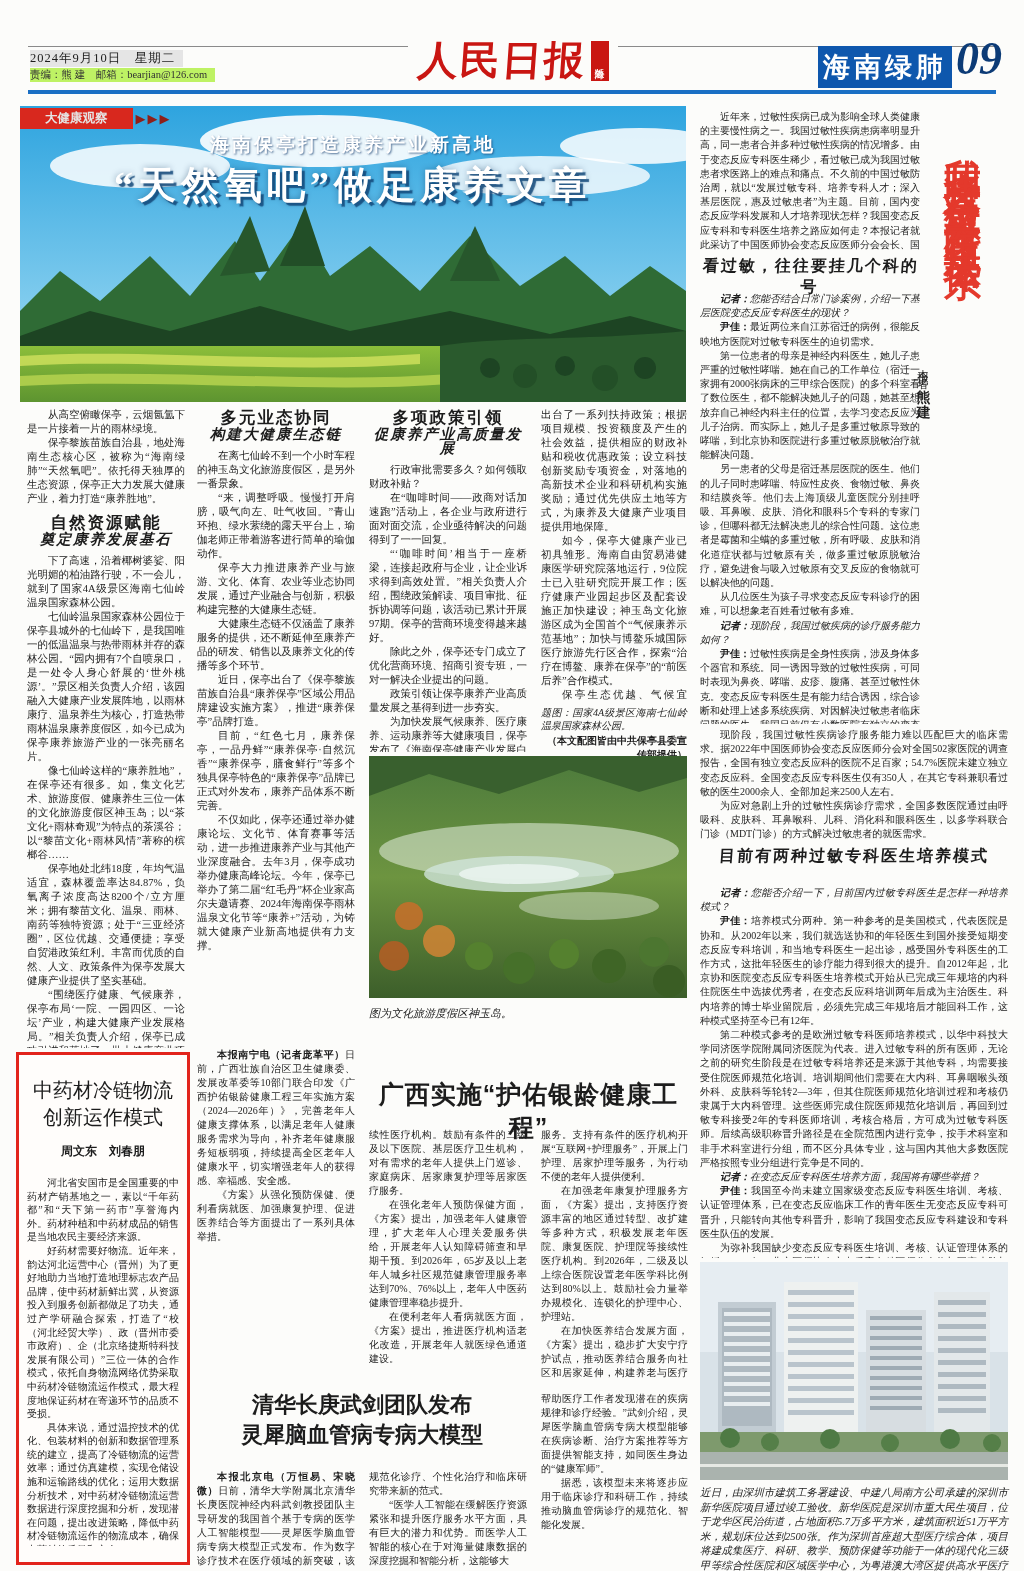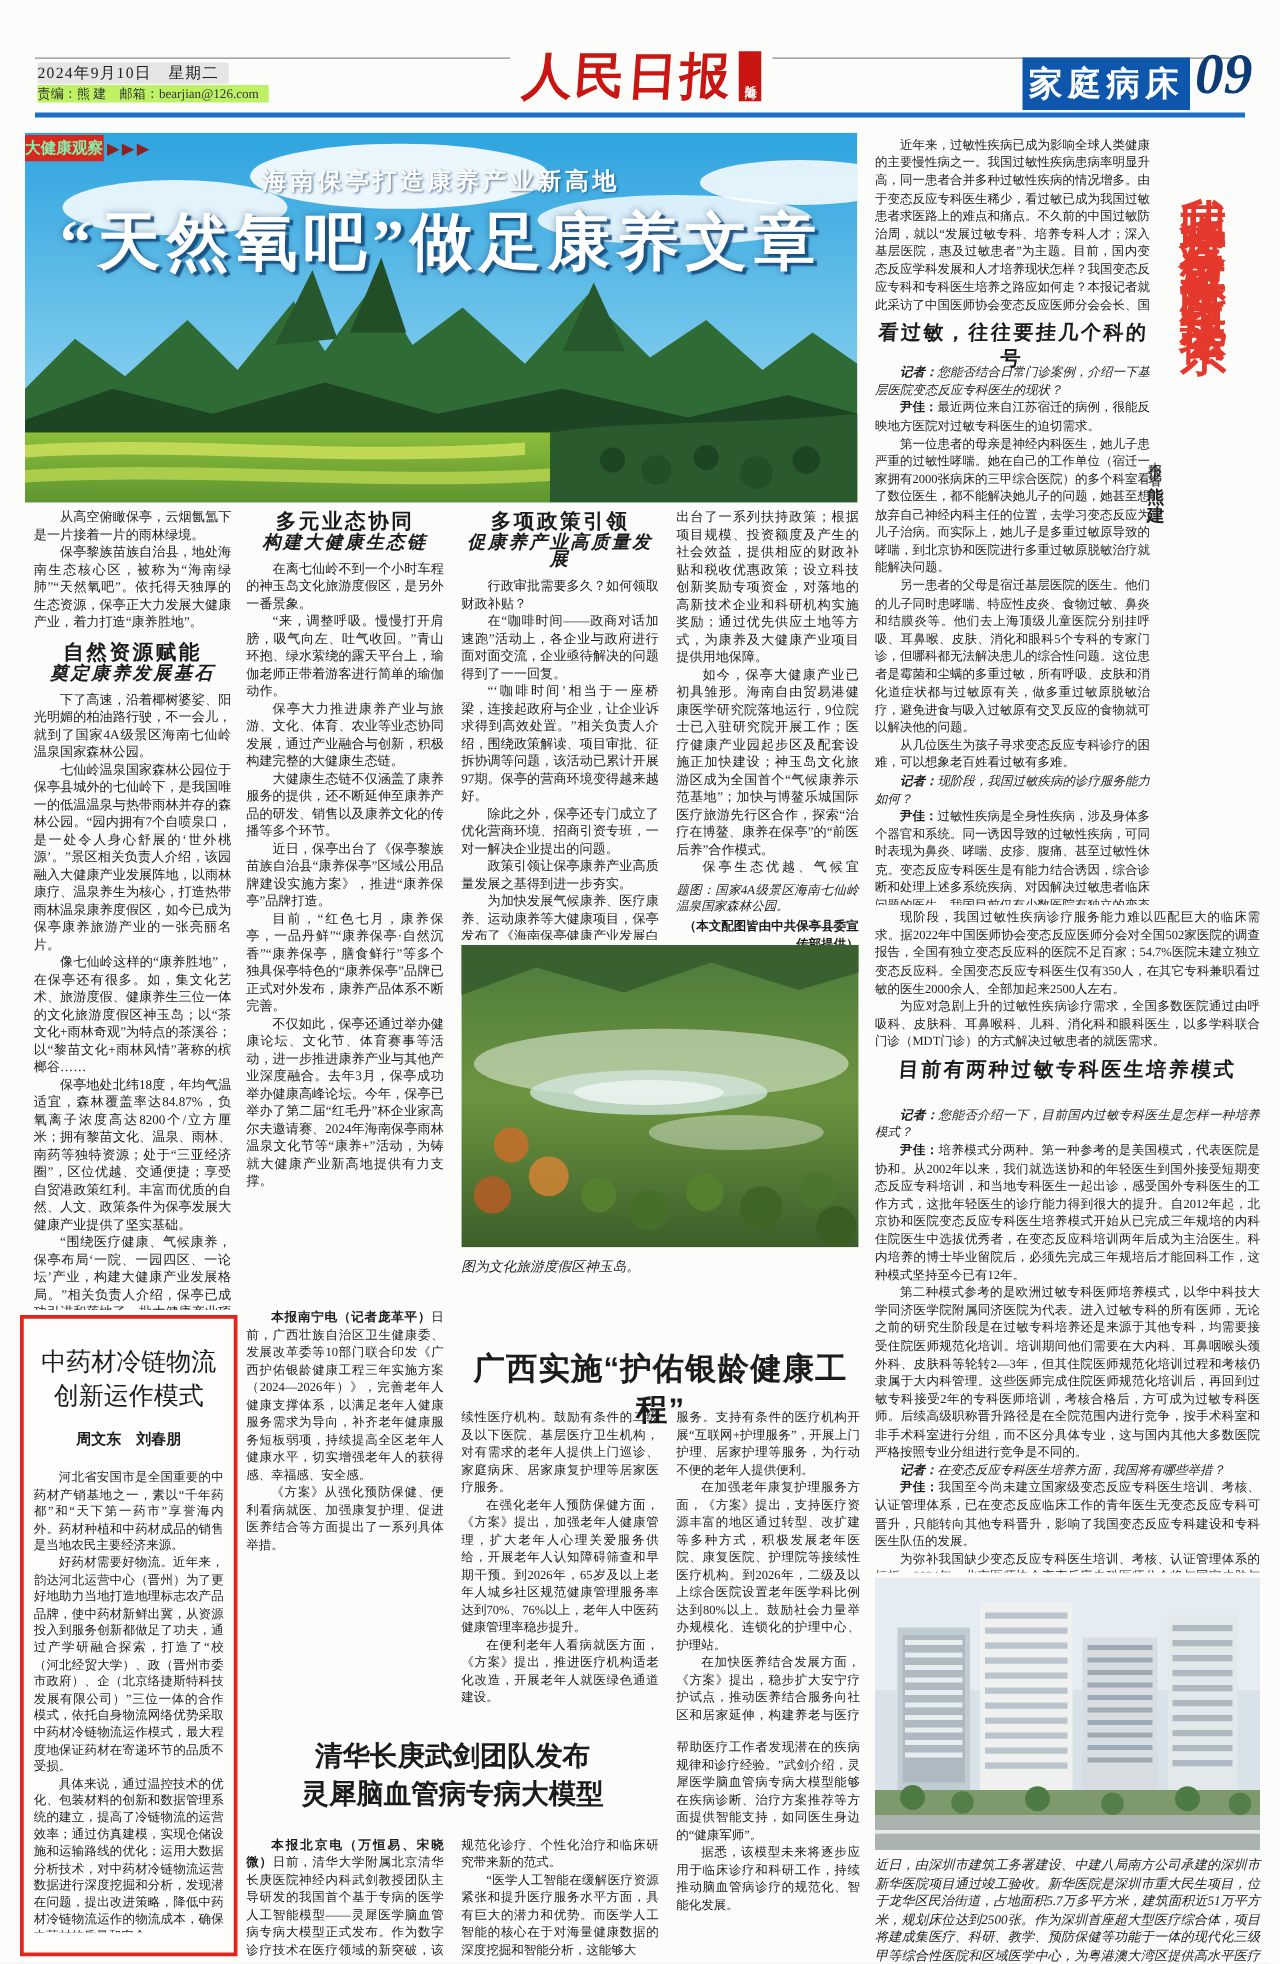--- a/index.html
+++ b/index.html
@@ -16,25 +16,25 @@
   .edition-badge{margin-left:5px;width:18px;height:40px;background:#c91612;color:#fff;font-size:10px;line-height:1.1;
                  writing-mode:vertical-rl;text-align:center;display:flex;align-items:center;justify-content:center;font-family:"Liberation Sans",sans-serif;}
   .section-box{left:818px;top:46px;width:134px;height:42px;background:#0e57ad;color:#fff;display:flex;align-items:center;justify-content:center;
                font-family:"Liberation Sans",sans-serif;font-weight:bold;font-size:27px;letter-spacing:4px;}
   .page-num{left:956px;top:36px;font-size:46px;font-weight:bold;font-style:italic;color:#0c3b76;line-height:1;}
   .blue-rule{left:28px;top:90px;width:968px;height:4px;background:#1a6fc4;}
 
   
   .feature-photo{left:20px;top:106px;width:666px;height:296px;overflow:hidden;}
   .kicker{position:absolute;left:0;top:2px;display:flex;align-items:center;gap:3px;}
-  .kicker-box{background:#d8281e;color:#86efac;font-size:12.5px;font-weight:bold;padding:2px 0;font-family:Liberation Sans, sans-serif;}
+  .kicker-box{background:#d8281e;color:#e5e5e5;font-size:12.5px;font-weight:bold;padding:2px 25px;font-family:Liberation Sans, sans-serif;}
   .kicker-arrows{color:#8f201a;font-size:13px;letter-spacing:2px;}
   .feature-overline{position:absolute;left:0;top:26px;width:100%;text-align:center;color:#fff;font-size:19px;font-weight:bold;
                     letter-spacing:3px;text-shadow:1px 1px 2px rgba(20,60,110,.7);font-family:"Liberation Sans",sans-serif;}
-  .feature-title{position:absolute;left:0;top:54px;width:100%;text-align:center;color:#fff;font-size:50px;font-weight:900;
+  .feature-title{position:absolute;left:0;top:54px;width:100%;text-align:center;color:#fff;font-size:38px;font-weight:900;
                  letter-spacing:5px;text-shadow:3px 3px 1px rgba(18,70,120,.85),0 0 6px rgba(0,40,80,.4);}
 
   
   .fcol{font-size:10.5px;line-height:14px;text-align:justify;overflow:hidden;}
   .fcol p{margin:0;text-indent:2em;}
   .fcol p.noind{text-indent:0;}
   .col-heading{text-align:center;margin:9px 0 8px 0;}
   .col-heading .l1{display:block;font-family:"Liberation Sans",sans-serif;font-weight:bold;font-size:16.5px;letter-spacing:2px;}
   .col-heading .l2{display:block;font-size:14.5px;font-weight:600;font-style:italic;letter-spacing:2px;margin-top:3px;}
   .timu-note{left:541px;top:706px;width:146px;font-size:10px;line-height:13px;font-style:italic;text-align:justify;}
@@ -88,21 +88,21 @@
 
 <div class="page">
 
   <div class="abs hairline"></div>
   <div class="abs date-line">2024年9月10日　星期二</div>
   <div class="abs editor-line">责编：熊 建　邮箱：bearjian@126.com</div>
   <div class="abs masthead">
     <span class="masthead-word">人民日报</span>
     <span class="edition-badge">海外版</span>
   </div>
-  <div class="abs section-box">家庭病床</div>
+  <div class="abs section-box">海南绿肺</div>
   <div class="abs page-num">09</div>
   <div class="abs blue-rule"></div>
 
   <div class="abs feature-photo">
     <svg width="666" height="296" viewBox="0 0 666 296">
       <defs>
         <linearGradient id="sky" x1="0" y1="0" x2="0" y2="1">
           <stop offset="0" stop-color="#2ea4df"></stop>
             <stop offset="1" stop-color="#a8dff5"></stop>
         </linearGradient>

